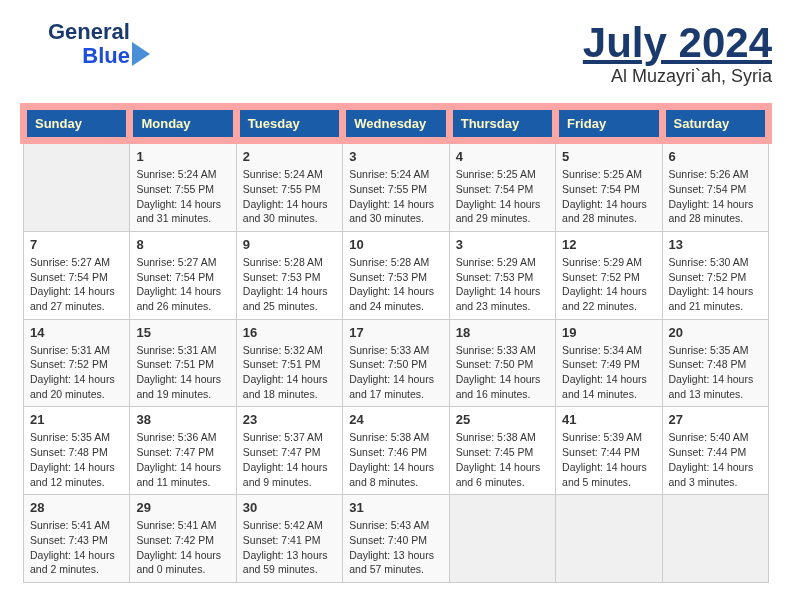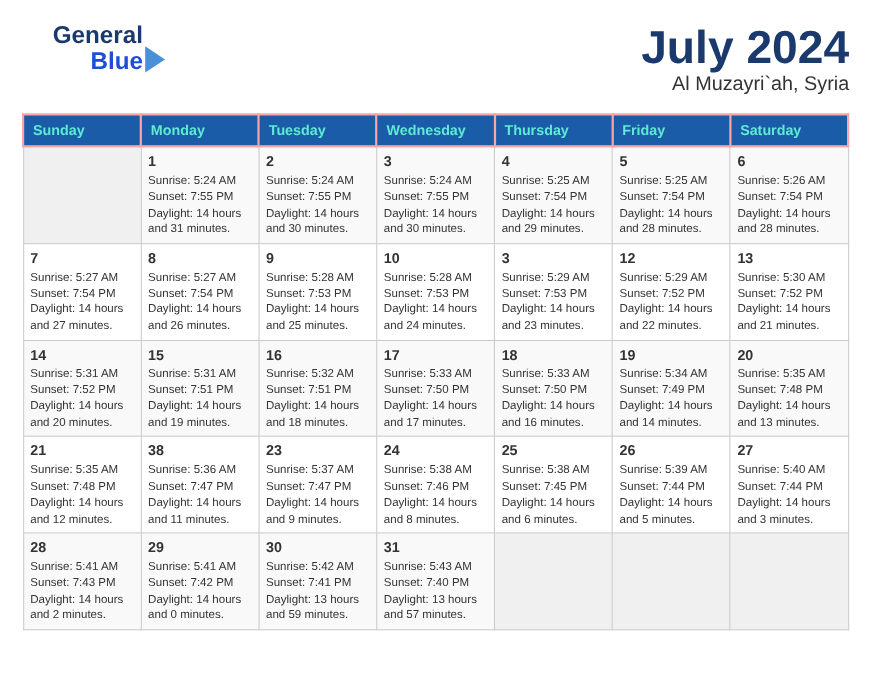--- a/index.html
+++ b/index.html
@@ -22,37 +22,38 @@
       align-items: flex-start;
     }
     .title-block {
       text-align: right;
     }
     .month-year {
       font-size: 42px;
       font-weight: bold;
       color: #1a3a6e;
       line-height: 1.1;
+      text-decoration: underline;
     }
     .location {
       font-size: 18px;
       color: #333;
     }
     table {
       width: 100%;
       border-collapse: collapse;
     }
     thead tr th {
       background: #1a5ca8;
-      color: #5eead4;
+      color: #fef9c3;
       font-size: 13px;
       font-weight: bold;
       padding: 6px 8px;
       text-align: left;
-      border: 2px solid #fca5a5;
+      border: 7px solid #fca5a5;
     }
     tbody tr td {
       border: 1px solid #ccc;
       vertical-align: top;
       padding: 5px 6px;
       width: calc(100% / 7);
       min-height: 80px;
       font-size: 11px;
       color: #333;
       background: #fff;
@@ -210,21 +211,21 @@
         </td>
         <td>
           <span class="day-number">24</span>
           <div class="cell-info">Sunrise: 5:38 AM<br>Sunset: 7:46 PM<br>Daylight: 14 hours<br>and 8 minutes.</div>
         </td>
         <td>
           <span class="day-number">25</span>
           <div class="cell-info">Sunrise: 5:38 AM<br>Sunset: 7:45 PM<br>Daylight: 14 hours<br>and 6 minutes.</div>
         </td>
         <td>
-          <span class="day-number">26</span>
+          <span class="day-number">41</span>
           <div class="cell-info">Sunrise: 5:39 AM<br>Sunset: 7:44 PM<br>Daylight: 14 hours<br>and 5 minutes.</div>
         </td>
         <td>
           <span class="day-number">27</span>
           <div class="cell-info">Sunrise: 5:40 AM<br>Sunset: 7:44 PM<br>Daylight: 14 hours<br>and 3 minutes.</div>
         </td>
       </tr>
       <tr>
         <td>
           <span class="day-number">28</span>

